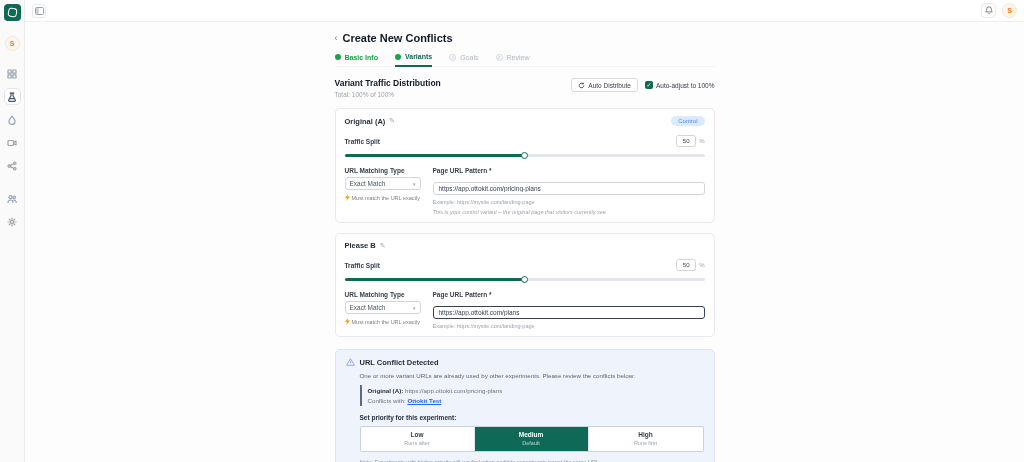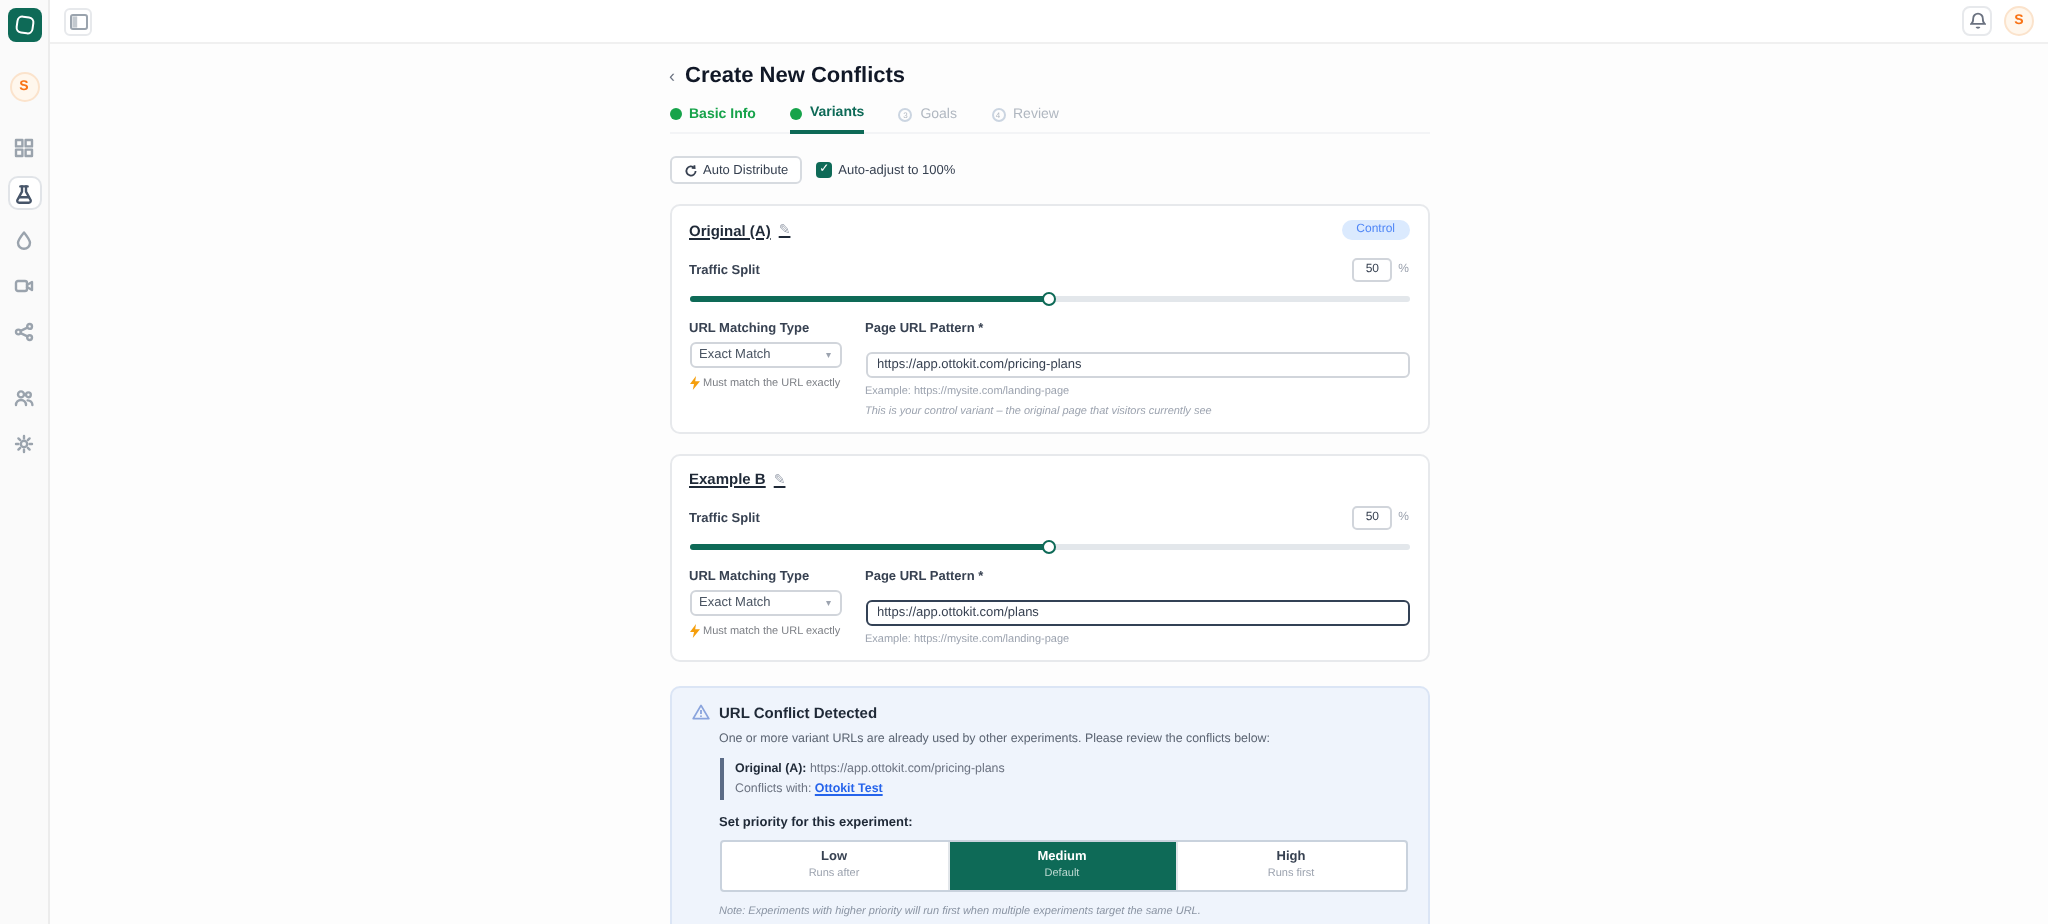--- a/index.html
+++ b/index.html
@@ -62,21 +62,21 @@
   .auto-btn { display:flex; align-items:center; gap:3px; border:1px solid #d7dbe0;
     border-radius:3px; background:#fff; padding:2.5px 6px; font-size:6.5px; color:#374151; }
   .chk-row { display:flex; align-items:center; gap:3px; }
   .chk-box { width:8px; height:8px; background:#0e6a57; border-radius:2px; color:#fff;
     font-size:6px; line-height:8px; text-align:center; }
   .chk-label { font-size:6.5px; color:#374151; }
   
   .card { background:#fff; border:1px solid #e7e9ec; border-radius:5px;
     padding:7px 9px; margin-top:10px; }
   .card-head { display:flex; justify-content:space-between; align-items:center; }
-  .card-name-wrap { display:flex; align-items:center; gap:4px;text-decoration:underline; }
+  .card-name-wrap { display:flex; align-items:center; gap:4px; }
   .card-name { font-size:7.5px; font-weight:bold; color:#1f2937; }
   .edit-ic { font-size:7px; color:#9ca3af; }
   .control-badge { background:#dbeafe; color:#4f86f7; font-size:6px; padding:2px 7px;
     border-radius:999px; }
   .traffic-row { display:flex; justify-content:space-between; align-items:center; margin-top:9px; }
   .fld-label { font-size:6.5px; font-weight:bold; color:#374151; }
   .split-wrap { display:flex; align-items:center; gap:3px; }
   .split-box { width:20px; height:12px; border:1px solid #d1d5db; border-radius:2.5px;
     font-size:6px; text-align:center; line-height:11px; color:#374151; background:#fff; }
   .pct { font-size:6px; color:#9ca3af; }
@@ -224,20 +224,24 @@
         <span class="step-circle">3</span>
         <span class="step-label">Goals</span>
       </div>
       <div class="step upcoming">
         <span class="step-circle">4</span>
         <span class="step-label">Review</span>
       </div>
     </div>
 
     <div class="dist-row">
+      <div>
+        <div class="dist-h">Variant Traffic Distribution</div>
+        <div class="dist-sub">Total: 100% of 100%</div>
+      </div>
       <div class="dist-controls">
         <button class="auto-btn">
           <svg width="7" height="7" viewBox="0 0 7 7">
               <path d="M5.8 3.5a2.3 2.3 0 1 1-0.7-1.65" fill="none" stroke="#374151" stroke-width="0.9"></path>
               <path d="M5.2 0.6 5.3 2 3.9 1.9" fill="none" stroke="#374151" stroke-width="0.9"></path>
             </svg>
           <span>Auto Distribute</span>
         </button>
         <div class="chk-row">
           <span class="chk-box">✓</span>
@@ -285,21 +289,21 @@
           <input class="txt-input" value="https://app.ottokit.com/pricing-plans" style="">
           <div class="hint">Example: https://mysite.com/landing-page</div>
           <div class="ctl-note">This is your control variant – the original page that visitors currently see</div>
         </div>
       </div>
     </section>
 
     <section class="card">
       <div class="card-head">
         <div class="card-name-wrap">
-          <span class="card-name">Example B</span>
+          <span class="card-name">Please B</span>
           <span class="edit-ic">✎</span>
         </div>
       </div>
       <div class="traffic-row">
         <span class="fld-label" style="margin:0">Traffic Split</span>
         <span class="split-wrap">
           <span class="split-box">50</span>
           <span class="pct">%</span>
         </span>
       </div>

